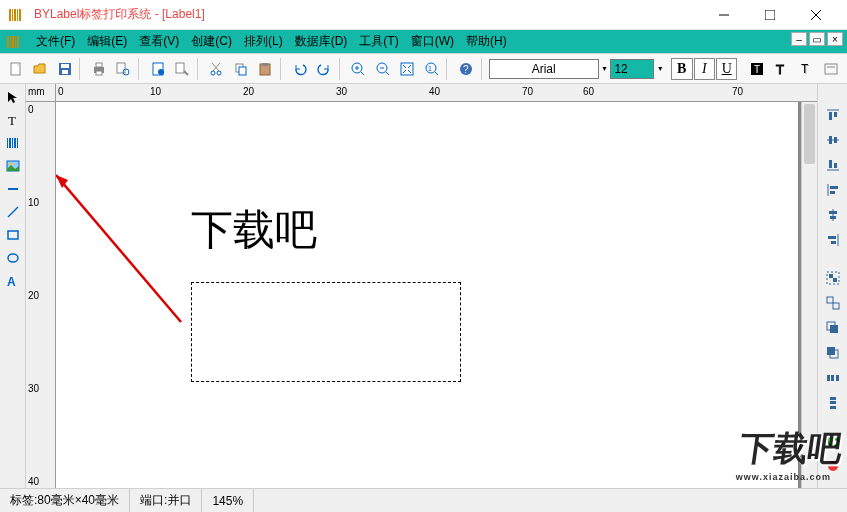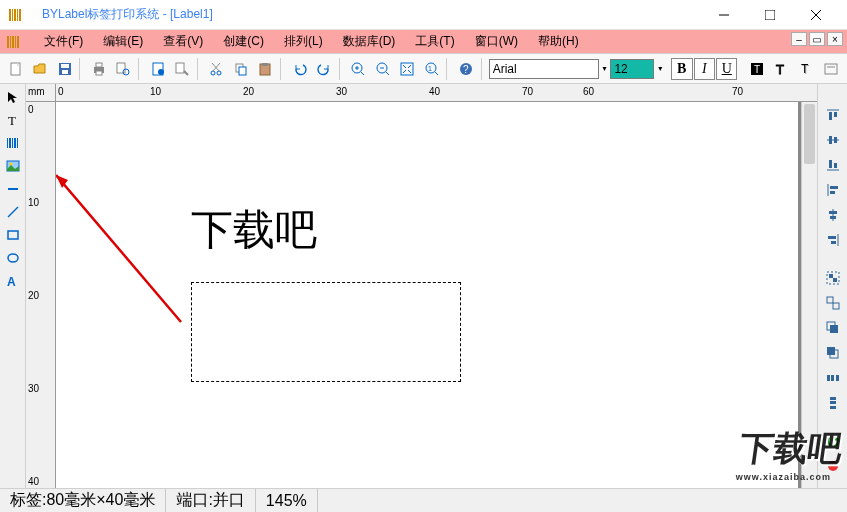--- a/index.html
+++ b/index.html
@@ -1,30 +1,30 @@
 <!DOCTYPE html>
 <html><head>
 <meta charset="utf-8">
 <style>
 * { box-sizing: border-box; margin: 0; padding: 0; }
 body { font-family: "Microsoft YaHei", "SimSun", sans-serif; font-size: 12px; background: #fff; width: 847px; height: 512px; overflow: hidden; position: relative; }
 .titlebar { height: 30px; background: #fff; display: flex; align-items: center; padding: 0 8px; border-bottom: 1px solid #e0e0e0; }
 .titlebar .logo { width: 16px; height: 16px; display: inline-flex; }
-.titlebar .title { margin-left: 18px; flex: 1; font-size: 12px; color: #3b82f6; }
+.titlebar .title { margin-left: 10px; flex: 1; font-size: 12px; color: #ef4444; }
 .winbtns { display: flex; gap: 0; }
 .winbtn { width: 46px; height: 30px; display: flex; align-items: center; justify-content: center; }
-.menubar { height: 24px; background: #fca5a5; display: flex; align-items: center; padding: 0 6px; border-bottom: 1px solid #d0d0d0; position: relative; gap: 8px; }
+.menubar { height: 24px; background: #14b8a6; display: flex; align-items: center; padding: 0 6px; border-bottom: 1px solid #d0d0d0; position: relative; }
 .menubar .logo { width: 16px; height: 16px; margin-right: 8px; display: inline-flex; }
 .menuitem { padding: 3px 6px; font-size: 12px; }
 .mdi-controls { position: absolute; right: 4px; top: 2px; display: flex; gap: 2px; }
 .mdi-btn { width: 16px; height: 14px; font-size: 10px; display: flex; align-items: center; justify-content: center; border: 1px solid #aaa; background: #f8f8f8; }
 .toolbar { height: 30px; background: #f8f8f8; display: flex; align-items: center; padding: 2px 4px; border-bottom: 1px solid #d0d0d0; gap: 1px; }
 .tbtn { width: 24px; height: 24px; display: flex; align-items: center; justify-content: center; border: 1px solid transparent; }
 .tsep { width: 5px; height: 22px; border-left: 1px solid #ccc; margin: 0 2px; }
-.font-select { width: 110px; height: 20px; border: 1px solid #7a7a7a; font-size: 12px; padding: 1px 3px; background: #fff; }
+.font-select { width: 110px; height: 20px; border: 1px solid #7a7a7a; font-size: 12px; padding: 1px 3px; background: #fff; text-align: center; }
 .size-select { width: 44px; height: 20px; border: 1px solid #7a7a7a; font-size: 12px; padding: 1px 3px; background: #14b8a6; }
 .tdrop { width: 10px; height: 20px; display: flex; align-items: center; justify-content: center; font-size: 8px; }
 .fmt-btn { width: 22px; height: 22px; border: 1px solid #888; display: flex; align-items: center; justify-content: center; font-family: "Times New Roman"; font-size: 14px; background: #fff; }
 .fmt-btn.bold { font-weight: bold; }
 .fmt-btn.italic { font-style: italic; }
 .fmt-btn.underline { text-decoration: underline; }
 .workspace { position: absolute; top: 84px; left: 0; right: 0; bottom: 24px; display: flex; }
 .left-tools { width: 26px; background: #f0f0f0; border-right: 1px solid #d0d0d0; display: flex; flex-direction: column; align-items: center; padding-top: 2px; }
 .ltool { width: 22px; height: 22px; display: flex; align-items: center; justify-content: center; margin-bottom: 1px; border: 1px solid transparent; }
 .ruler-corner { position: absolute; top: 0; left: 26px; width: 30px; height: 18px; background: #f0f0f0; border-right: 1px solid #999; border-bottom: 1px solid #999; font-size: 10px; padding: 2px 0 0 2px; }
@@ -34,21 +34,21 @@
 .vruler .ticklbl { position: absolute; left: 2px; font-size: 10px; color: #000; }
 .canvas-area { position: absolute; top: 18px; left: 56px; right: 30px; bottom: 0; background: #888; overflow: hidden; }
 .label-page { position: absolute; top: 0; left: 0; width: 742px; height: 386px; background: #fff; }
 .canvas-text { position: absolute; top: 100px; left: 135px; font-family: "SimSun", serif; font-size: 42px; color: #000; }
 .dashed-box { position: absolute; top: 180px; left: 135px; width: 270px; height: 100px; border: 1px dashed #000; }
 .annot-arrow { position: absolute; top: 0; left: 0; pointer-events: none; }
 .right-tools { position: absolute; top: 0; right: 0; width: 30px; bottom: 0; background: #f0f0f0; border-left: 1px solid #d0d0d0; display: flex; flex-direction: column; align-items: center; padding-top: 20px; gap: 3px; }
 .rtool { width: 22px; height: 22px; display: flex; align-items: center; justify-content: center; border: 1px solid transparent; color: #246; }
 .vscroll { position: absolute; right: 30px; top: 18px; width: 16px; bottom: 0; background: #f0f0f0; border-left: 1px solid #ccc; }
 .vscroll .thumb { position: absolute; top: 2px; left: 2px; right: 2px; height: 60px; background: #cdcdcd; border-radius: 2px; }
-.statusbar { position: absolute; bottom: 0; left: 0; right: 0; height: 24px; background: #f0f0f0; border-top: 1px solid #d0d0d0; display: flex; align-items: flex-start; font-size: 16px; }
+.statusbar { position: absolute; bottom: 0; left: 0; right: 0; height: 24px; background: #f0f0f0; border-top: 1px solid #d0d0d0; display: flex; align-items: flex-start; font-size: 12px; }
 .status-cell { padding: 0 10px; border-right: 1px solid #c8c8c8; height: 100%; display: flex; align-items: center; }
 .watermark { position: absolute; right: 6px; bottom: 30px; color: rgba(0,0,0,0.85); font-family: "SimHei", sans-serif; font-weight: 900; font-size: 34px; transform: skewX(-8deg); pointer-events: none; text-shadow: 2px 2px 0 #fff; }
 .watermark .sub { font-size: 9px; display: block; letter-spacing: 1px; transform: skewX(8deg); color: #333; text-shadow: none; }
 svg { display: block; }
 </style>
 </head>
 <body>
 
 <div class="titlebar">
   <span class="logo">

